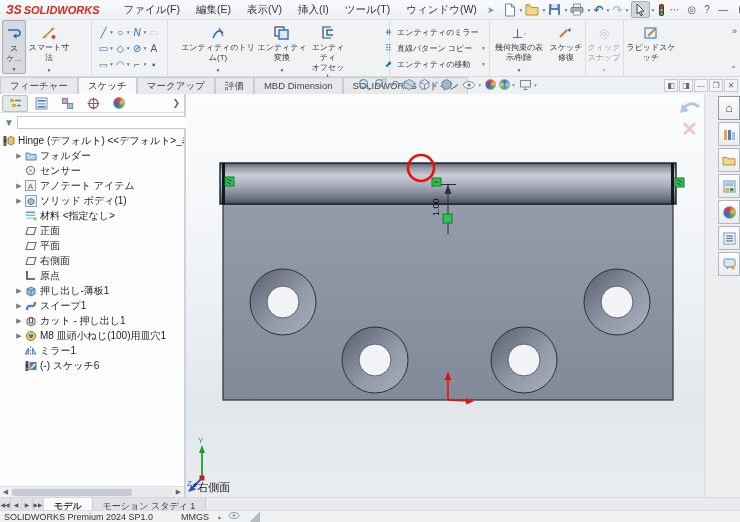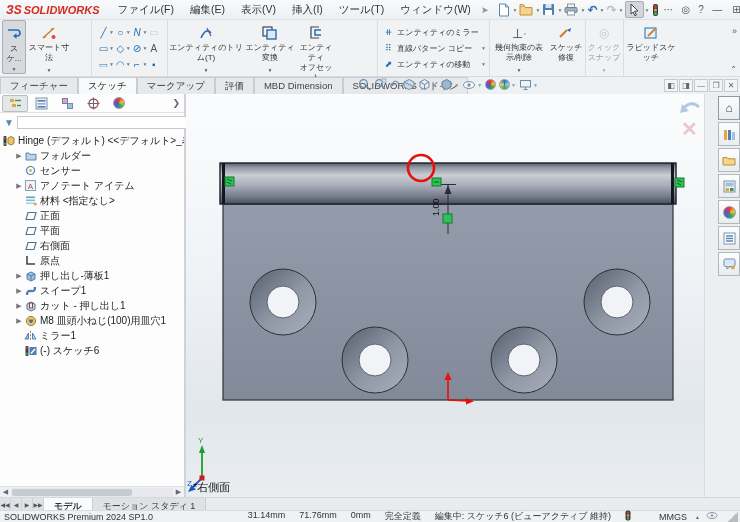--- a/index.html
+++ b/index.html
@@ -2,21 +2,21 @@
 <html><head>
 <meta charset="utf-8">
 <style>
   *{margin:0;padding:0;box-sizing:border-box;}
   html,body{width:740px;height:522px;overflow:hidden;}
   body{font-family:"Liberation Sans","DejaVu Sans",sans-serif;font-size:11px;color:#222;background:#eef0f2;position:relative;}
   
   #menubar{position:absolute;top:0;left:0;width:740px;height:20px;background:linear-gradient(#f8fafb,#edf0f3);border-bottom:1px solid #e0e3e6;display:flex;align-items:center;}
   .logo{color:#d52b1e;font-weight:bold;font-style:italic;font-size:11px;margin-left:6px;white-space:nowrap;text-align:center;}
   .logo .dsmark{font-size:12px;margin-right:2px;}
-  .menus{display:flex;margin-left:10px;}
+  .menus{display:flex;margin-left:16px;}
   .menu-item{padding:2px 8px;font-size:10.5px;color:#333;white-space:nowrap;cursor:default;}
   .pin{color:#7d93a8;font-size:9px;margin-left:2px;}
   .qbar{display:flex;align-items:center;margin-left:8px;}
   .qbtn{height:17px;display:flex;align-items:center;justify-content:center;padding:0 1px;}
   .qcaret{font-size:5px;color:#777;width:7px;text-align:center;}
   .qundo{color:#2f6fb4;font-size:12px;font-weight:bold;}
   .qredo{color:#b9bfc6;font-size:12px;font-weight:bold;}
   .qsel{background:#d3d7db;border:1px solid #a8adb3;border-radius:2px;width:19px;}
   .mini-ico{font-size:10px;color:#555;padding:0 4px;}
   .winbtns{margin-left:auto;display:flex;}
@@ -240,21 +240,21 @@
       <span class="ecell">
           <span class="eglyph">⌐</span>
           <span class="ecaret">▼</span>
         </span>
       <span class="ecell">
           <span class="eglyph">▪</span>
         </span>
     </div>
   </div>
 
-  <div class="rgroup" style="left:168px;width:210px;">
+  <div class="rgroup" style="left:180px;width:210px;">
     <div class="rbtn" style="width:76px;">
       <span class="ric">
           <svg width="18" height="16" viewBox="0 0 18 16">
             <path d="M4 13 Q9 2 14 8" fill="none" stroke="#2170b8" stroke-width="1.5"></path>
             <path d="M10 3 L14 11" stroke="#7d4f9e" stroke-width="1.3"></path>
           </svg>
         </span>
       <span class="rlabel">エンティティのトリム(T)</span>
       <span class="bcaret">▼</span>
     </div>
@@ -502,20 +502,30 @@
         </div>
       <div class="trow child">
           <span class="tarr">▶</span>
           <span class="ti">
             <svg width="11" height="11" viewBox="0 0 11 11">
               <rect x="0.5" y="0.5" width="10" height="10" fill="#eef3f8" stroke="#8aa0b5"></rect>
               <text x="5.5" y="8.5" font-size="8" text-anchor="middle" fill="#b04a3c" font-family="Liberation Sans">A</text>
             </svg>
           </span>
           <span>アノテート アイテム</span>
+        </div>
+      <div class="trow child">
+          <span class="tarr">▶</span>
+          <span class="ti">
+            <svg width="12" height="12" viewBox="0 0 12 12">
+              <rect x="0.5" y="0.5" width="11" height="11" fill="#eef3f8" stroke="#8aa0b5"></rect>
+              <path d="M3 5 L6 3.4 9 5 9 8.2 6 9.8 3 8.2z" fill="#9fc0de" stroke="#4f7fb5"></path>
+            </svg>
+          </span>
+          <span>ソリッド ボディ(1)</span>
         </div>
       <div class="trow child">
           <span class="tarr"></span>
           <span class="ti">
             <svg width="12" height="11" viewBox="0 0 12 11">
               <rect x="1" y="1.5" width="9" height="1.6" fill="#55a8c0"></rect>
               <rect x="1" y="4.5" width="9" height="1.6" fill="#7dbcd0"></rect>
               <rect x="1" y="7.5" width="9" height="1.6" fill="#a8d3e0"></rect>
               <circle cx="10.3" cy="9" r="1.6" fill="#e0a93c"></circle>
             </svg>
@@ -778,33 +788,20 @@
     <span class="bnavbtn">◀</span>
     <span class="bnavbtn">▶</span>
     <span class="bnavbtn">▶▶</span>
   </div>
   <span class="btab active">モデル</span>
   <span class="btab">モーション スタディ 1</span>
 </div>
 
 <div id="statusbar">
   <span class="sleft">SOLIDWORKS Premium 2024 SP1.0</span>
-  <div class="scoords">
-    <span class="sitem">31.14mm</span>
-    <span class="sitem">71.76mm</span>
-    <span class="sitem">0mm</span>
-    <span class="sitem">完全定義</span>
-    <span class="sitem">編集中: スケッチ6 (ビューアクティブ 維持)</span>
-    <span><svg width="6" height="11" viewBox="0 0 6 11">
-          <rect x="0.5" y="0.5" width="5" height="10" rx="1.8" fill="#3a3f45"></rect>
-          <circle cx="3" cy="2.6" r="1.2" fill="#e03a2f"></circle>
-          <circle cx="3" cy="5.5" r="1.2" fill="#e8a33d"></circle>
-          <circle cx="3" cy="8.4" r="1.2" fill="#43b649"></circle>
-        </svg></span>
-  </div>
   <div class="sunits">
     <span>MMGS</span>
     <span style="font-size:5px;color:#666;">▲</span>
   </div>
   <span style="margin-right:10px;"><svg width="12" height="9" viewBox="0 0 12 9">
         <ellipse cx="6" cy="4.5" rx="5" ry="3" fill="none" stroke="#8a97a4"></ellipse>
         <circle cx="6" cy="4.5" r="1.3" fill="#8a97a4"></circle>
       </svg></span>
   <span class="grip"></span>
 </div>

